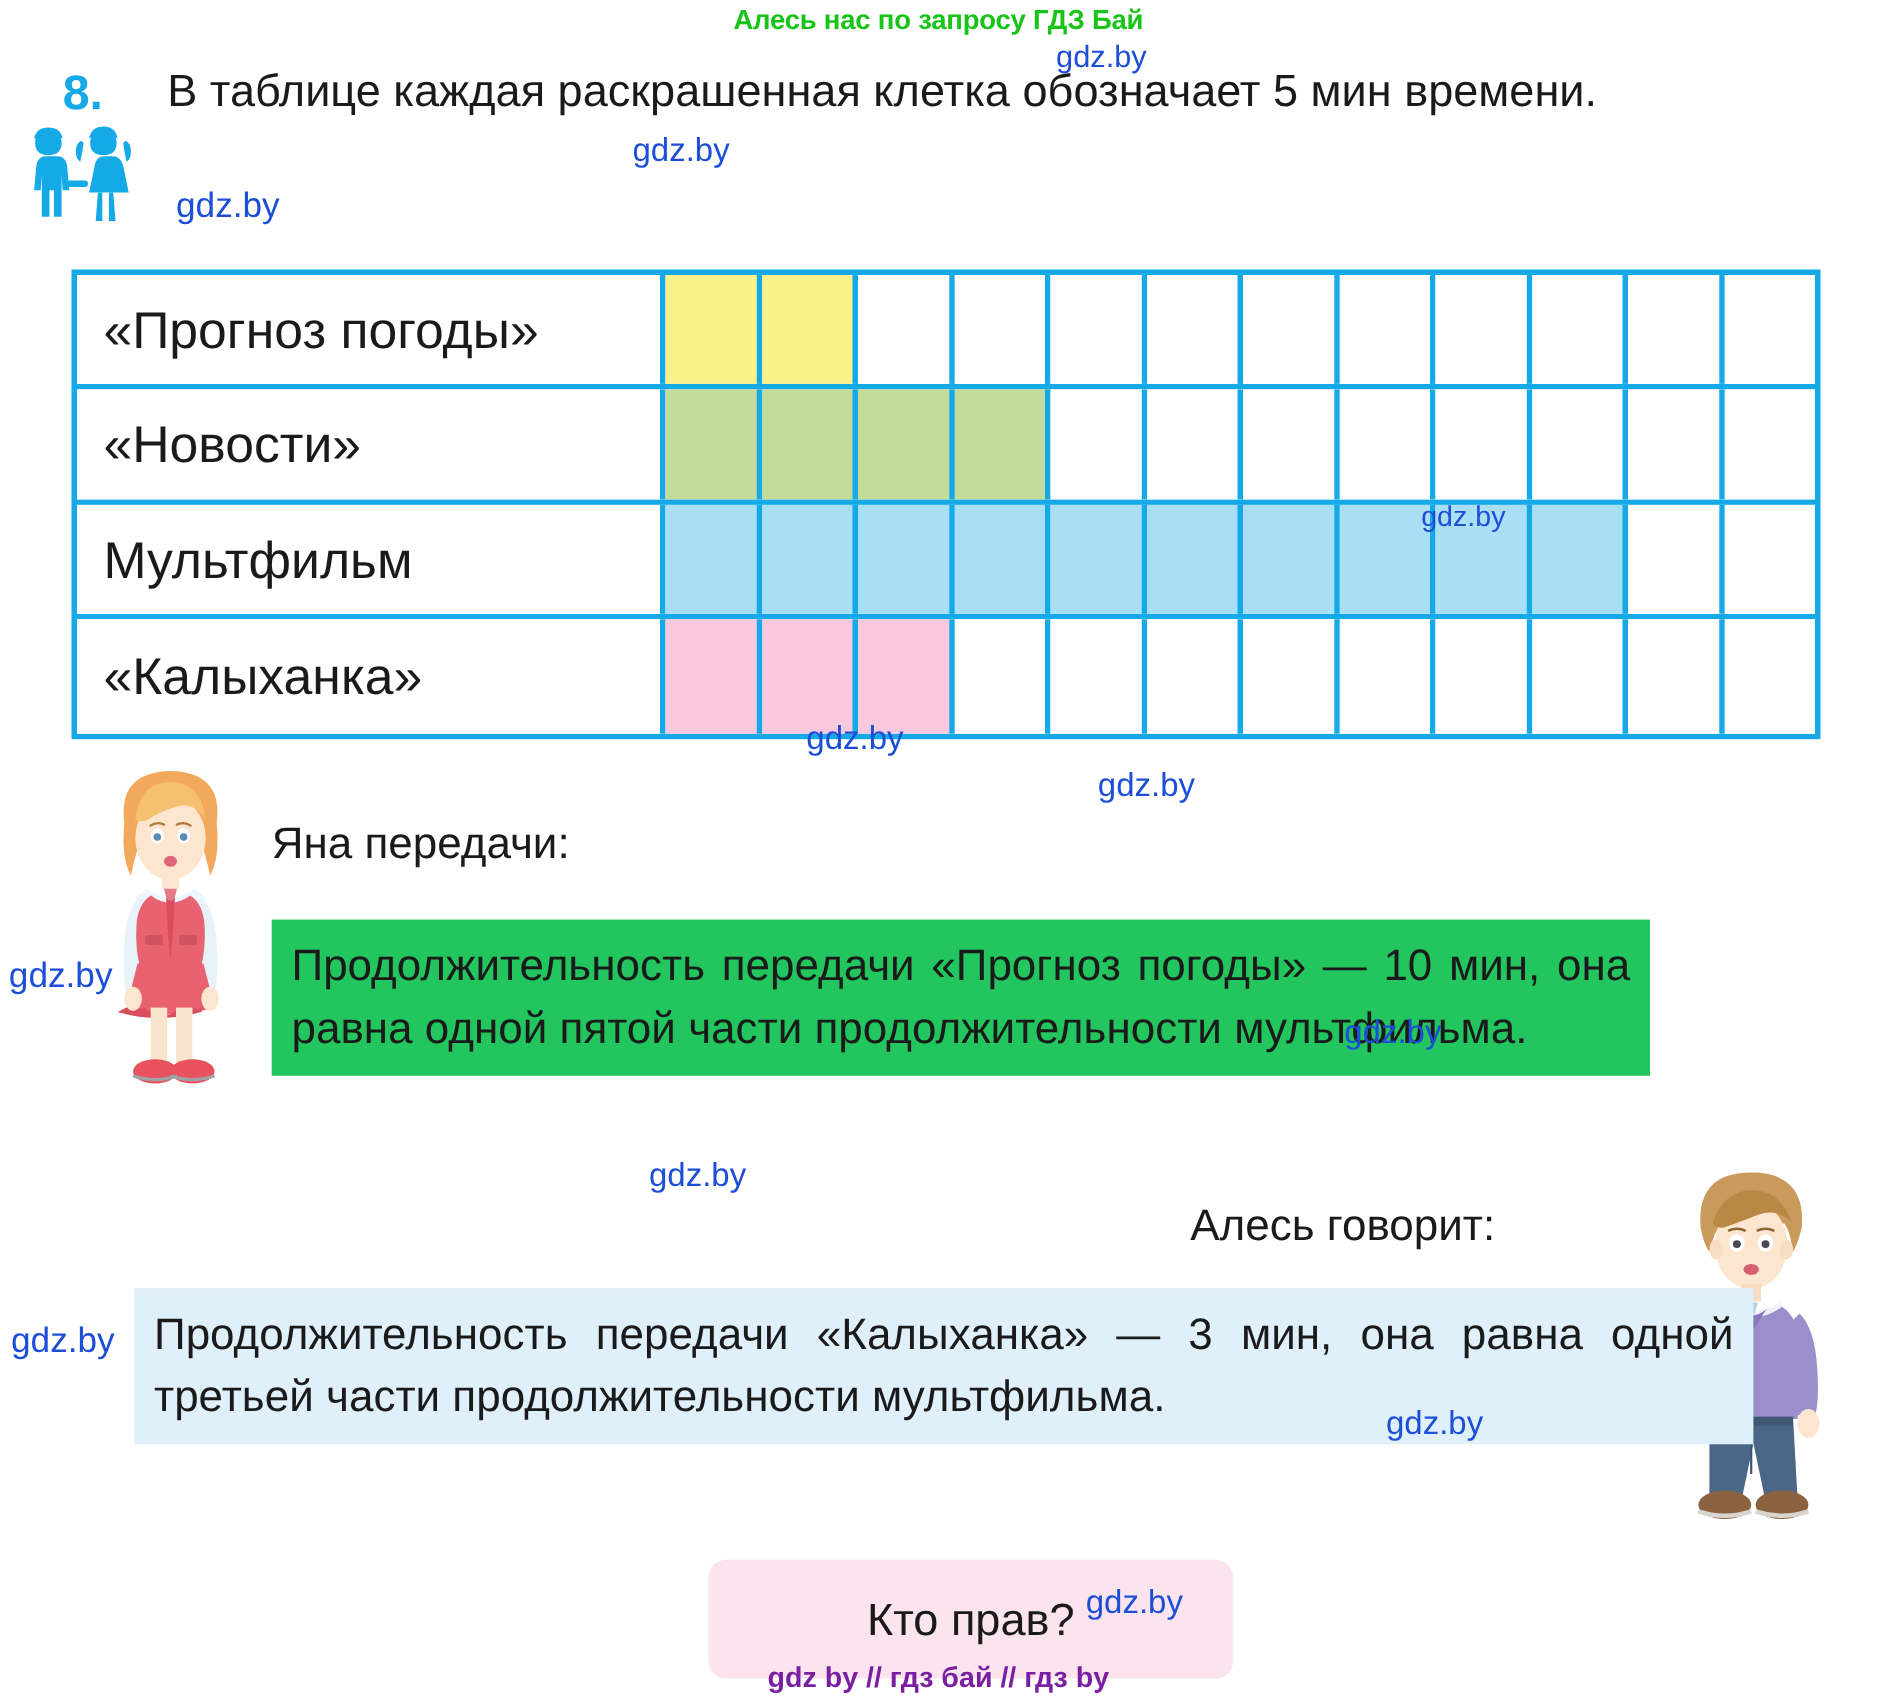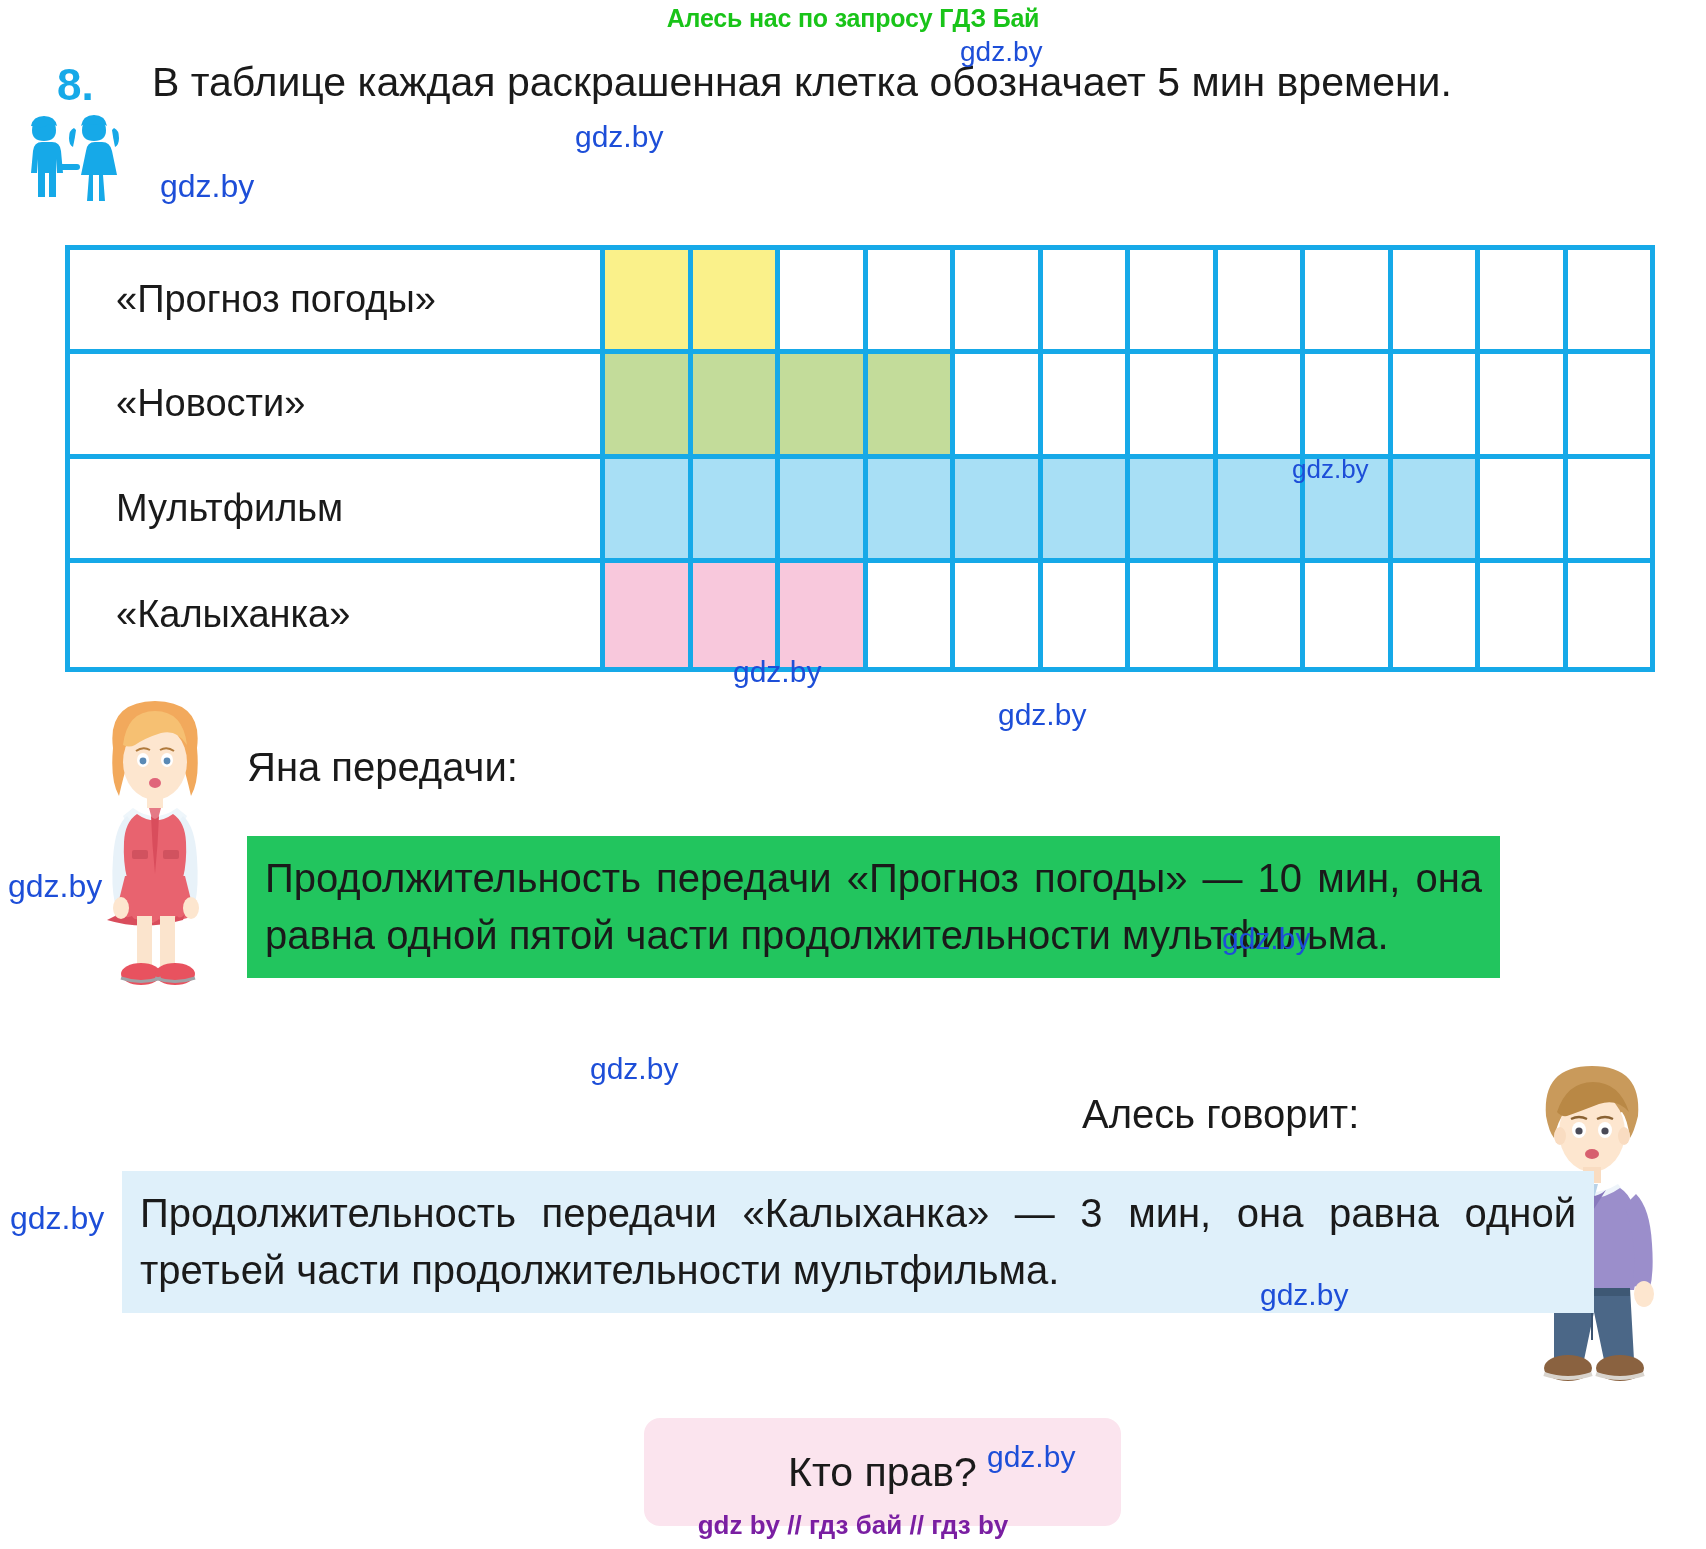--- a/index.html
+++ b/index.html
@@ -84,23 +84,23 @@
     height: 104.25px;
     display: flex;
     border-bottom: 5px solid #16a9e8;
   }
   .tbl-row:last-child { border-bottom: none; }
   .tbl-label {
     width: 535px;
     flex: 0 0 535px;
     display: flex;
     align-items: center;
-    padding-left: 46px;
-    color: #1a1a1a;
-    font-size: 38px;
+    padding-left: 24px;
+    color: #1a1a1a;
+    font-size: 47px;
     font-family: "Liberation Sans", sans-serif;
     border-right: 5px solid #16a9e8;
     background: #ffffff;
   }
   .tbl-cells {
     flex: 1;
     display: flex;
   }
   .cell {
     flex: 1;

